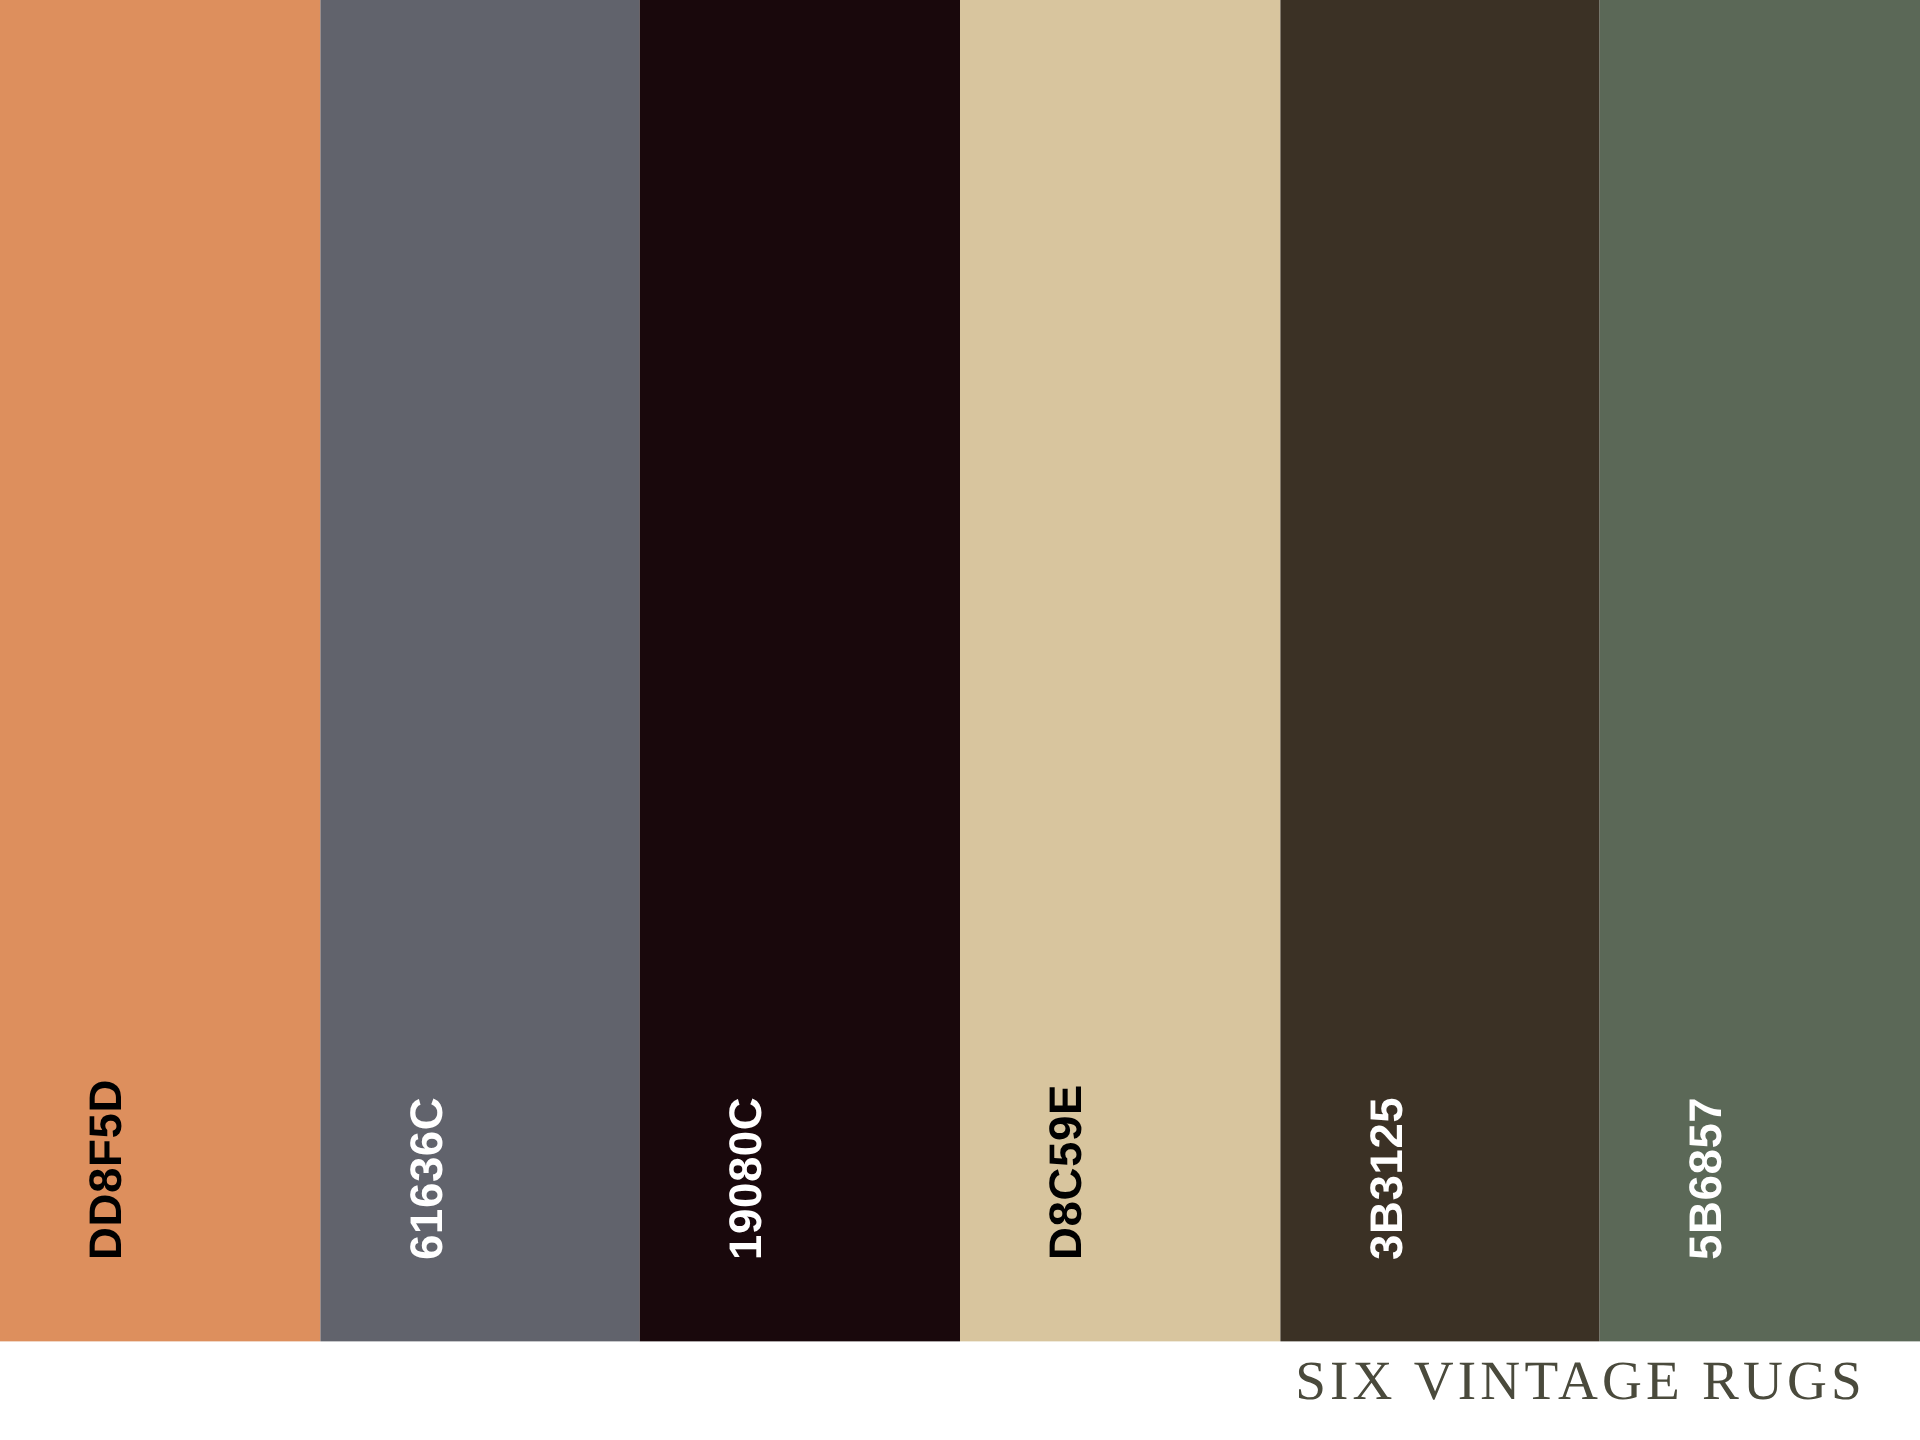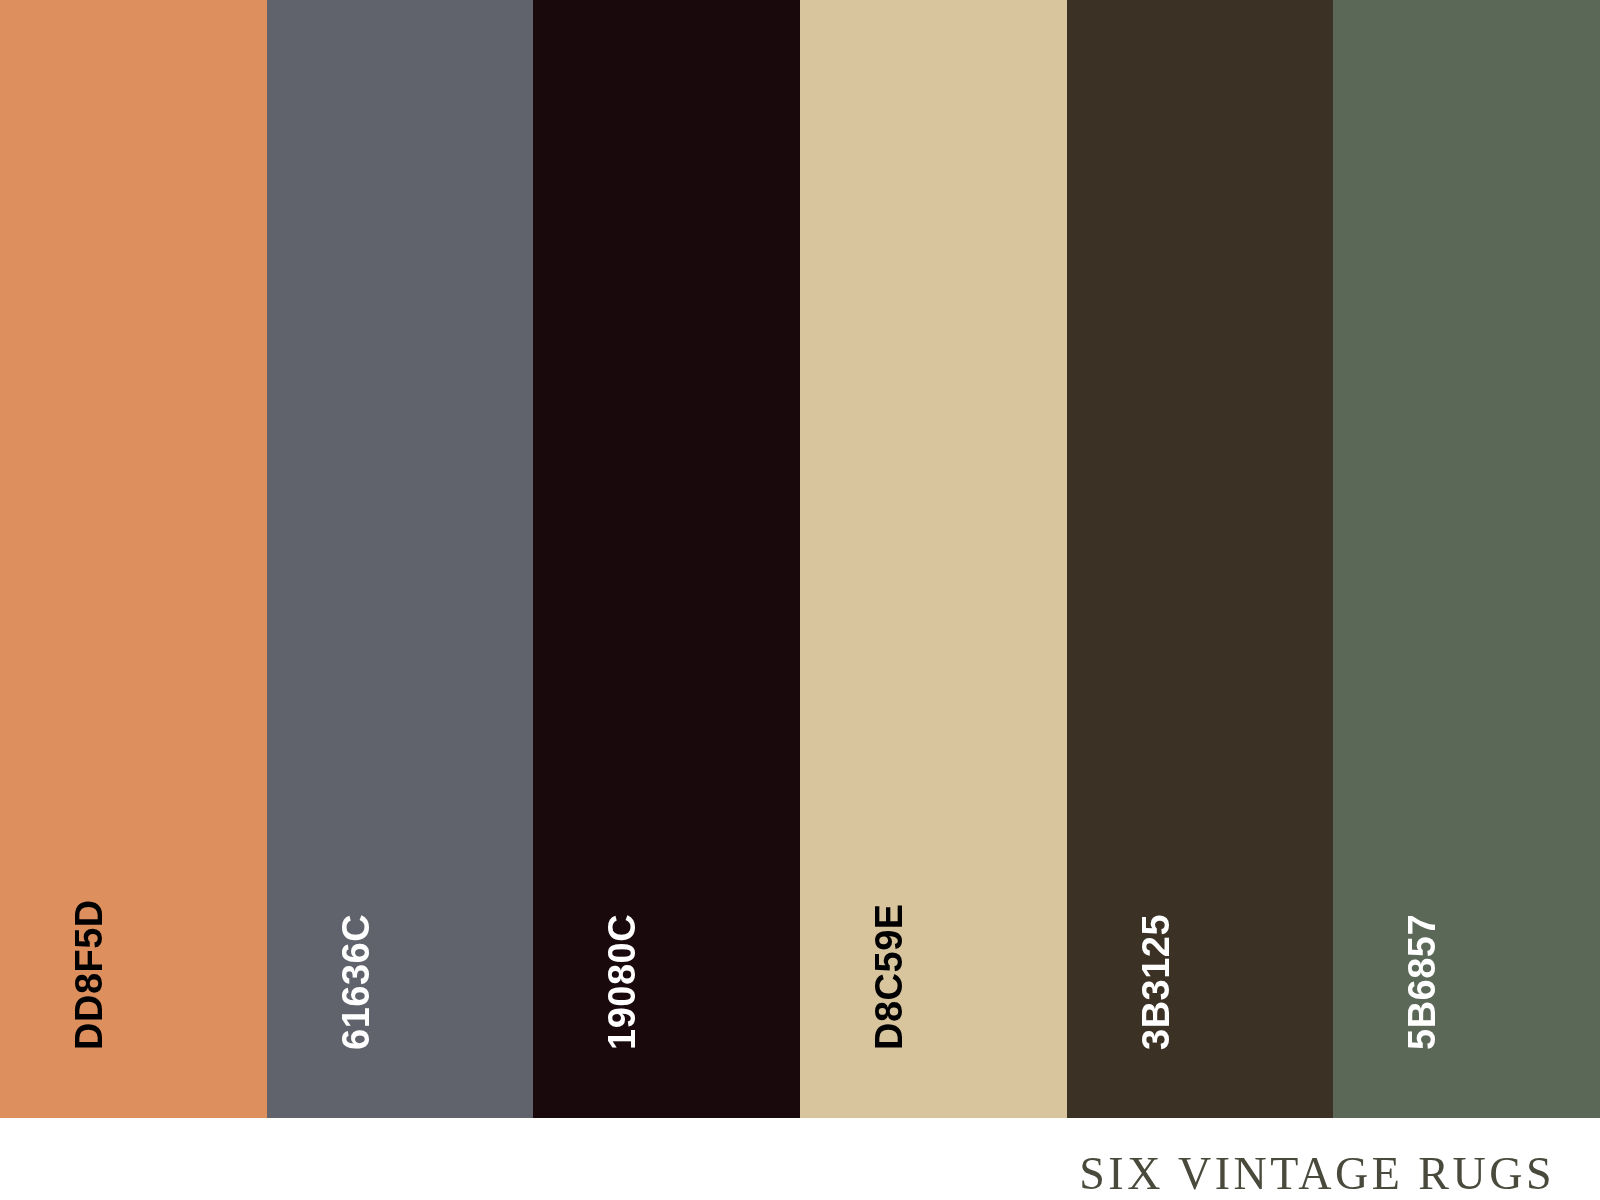--- a/index.html
+++ b/index.html
@@ -71,21 +71,21 @@
 
   
   .footer-band {
     position: absolute;
     left: 0;
     top: 1118px;
     width: 1600px;
     height: 82px;
     background: #ffffff;
     display: flex;
-    align-items: flex-end;
+    align-items: flex-start;
     justify-content: flex-end;
   }
 
   .brand-wordmark {
     font-family: "Liberation Serif", serif;
     font-size: 46px;
     font-weight: 400;
     letter-spacing: 3.5px;
     color: #4a4a3c;
     margin-right: 45px;

